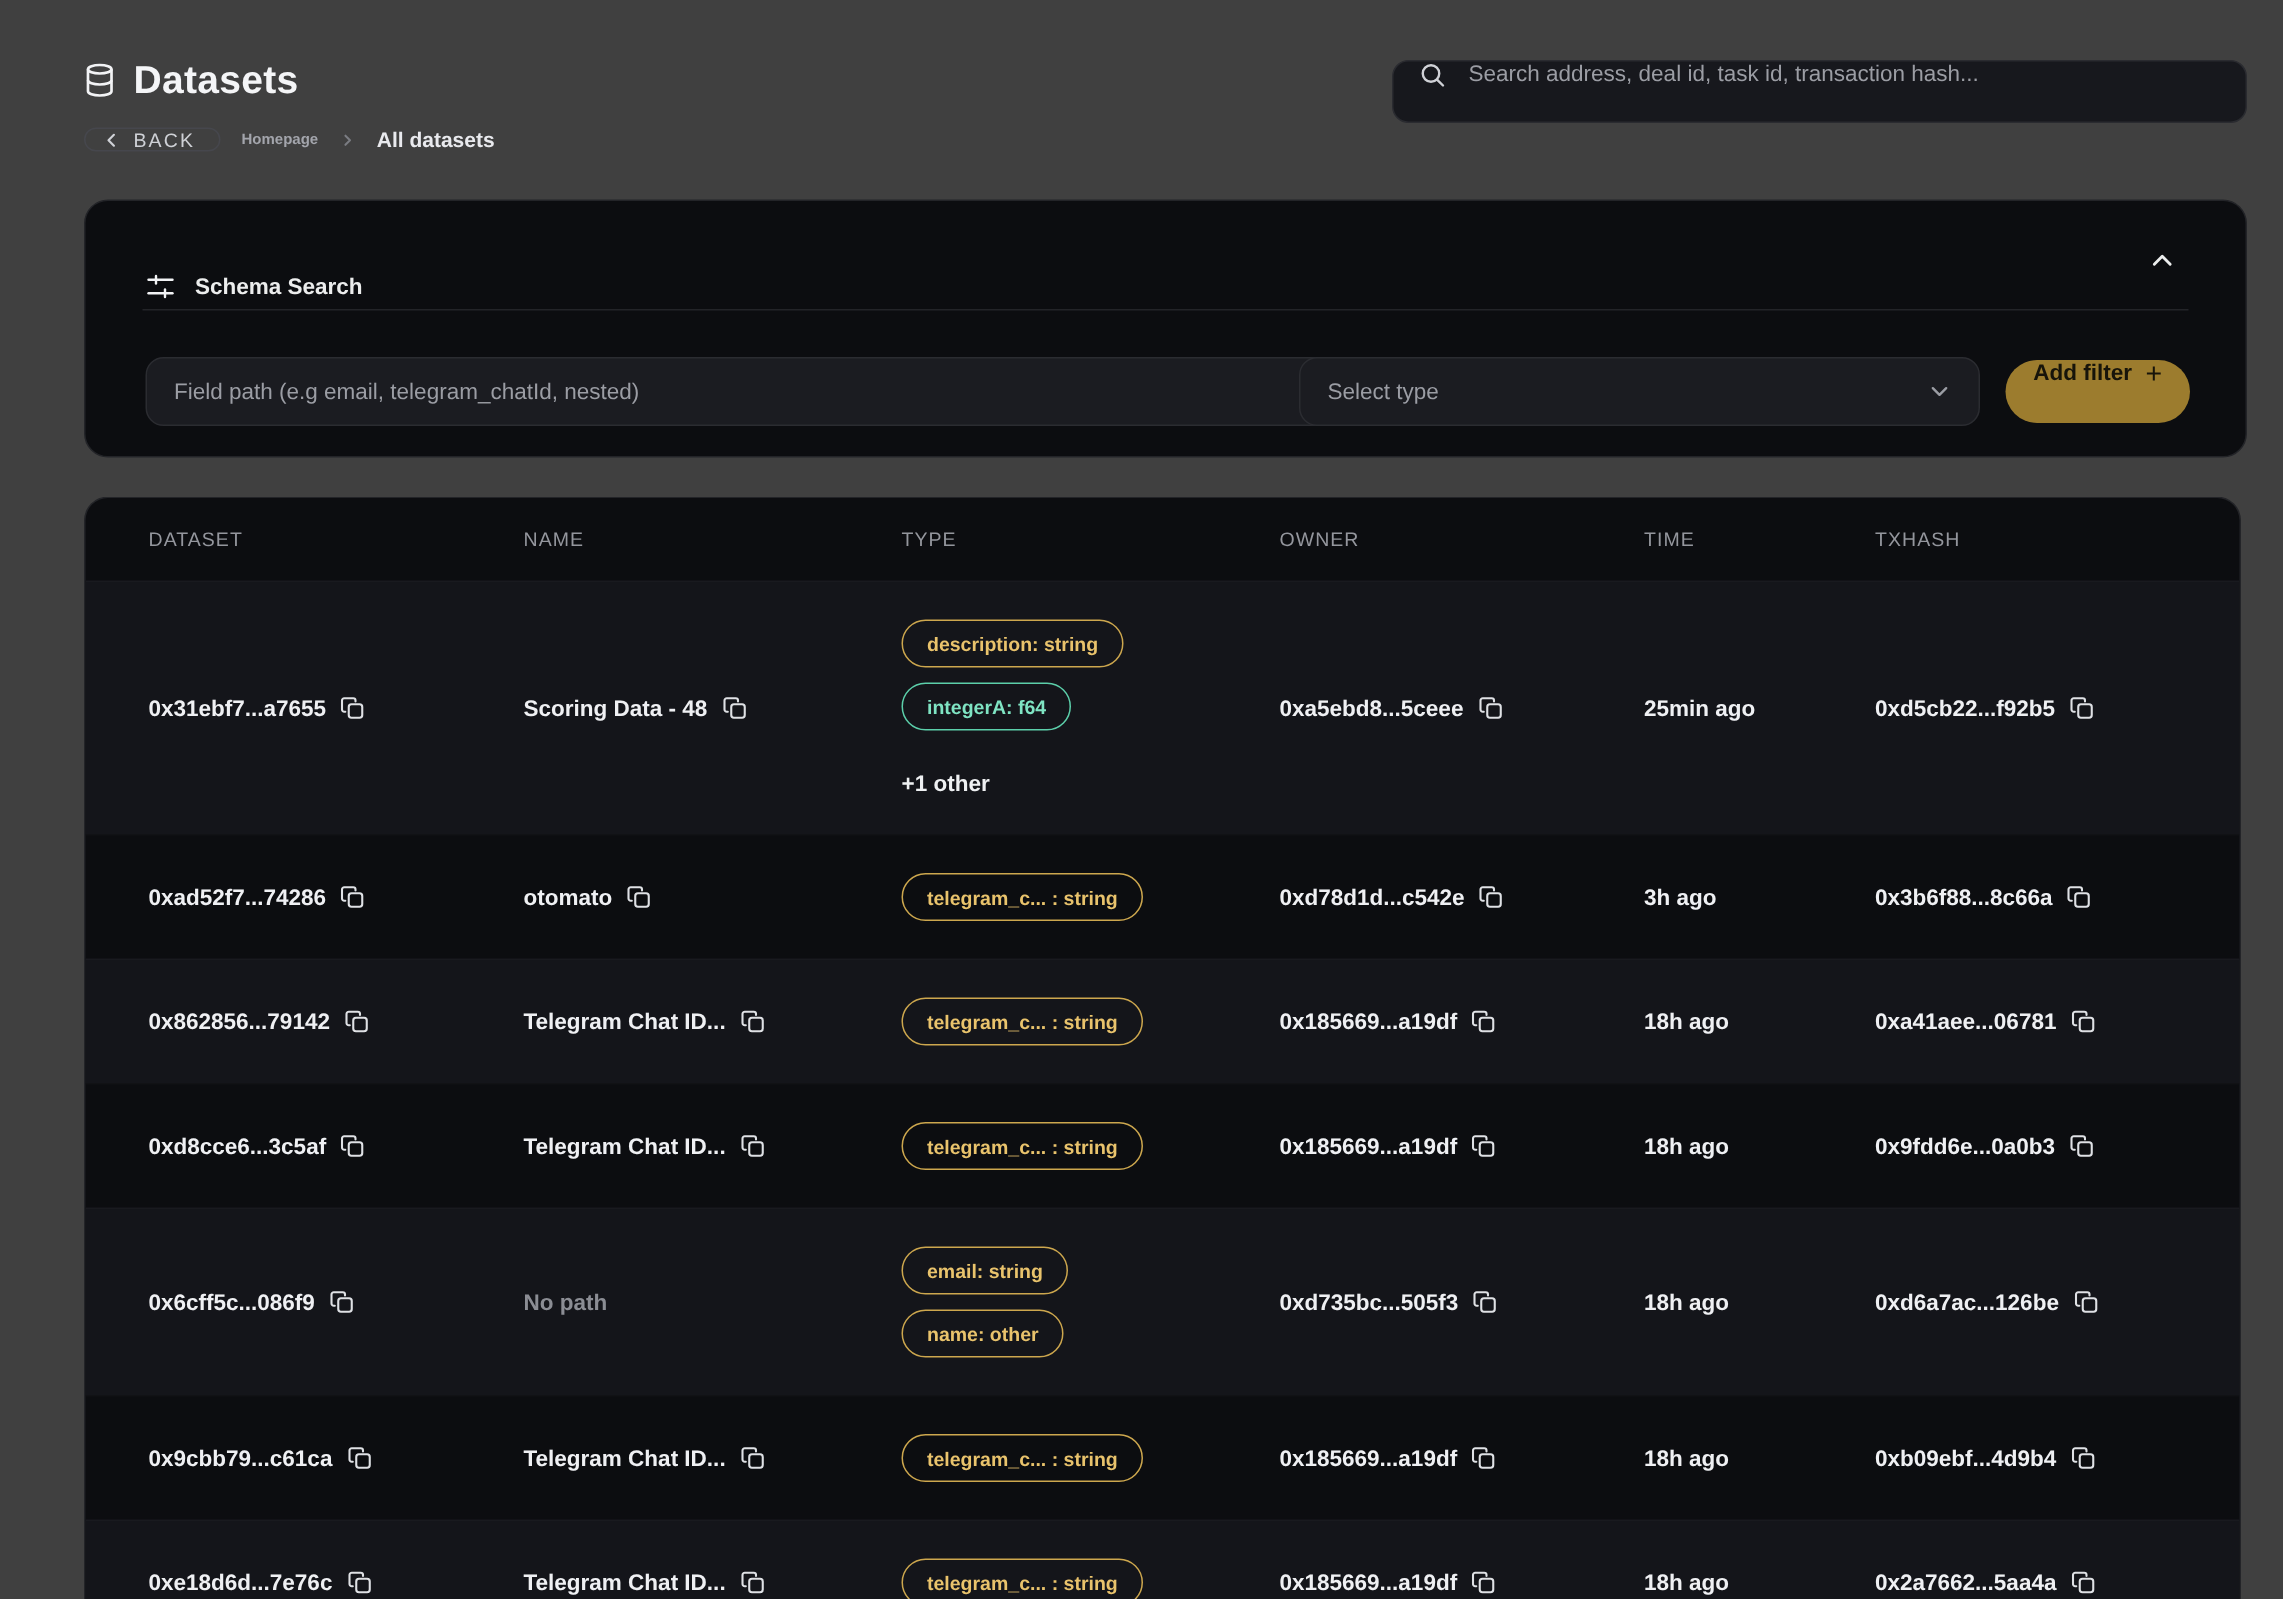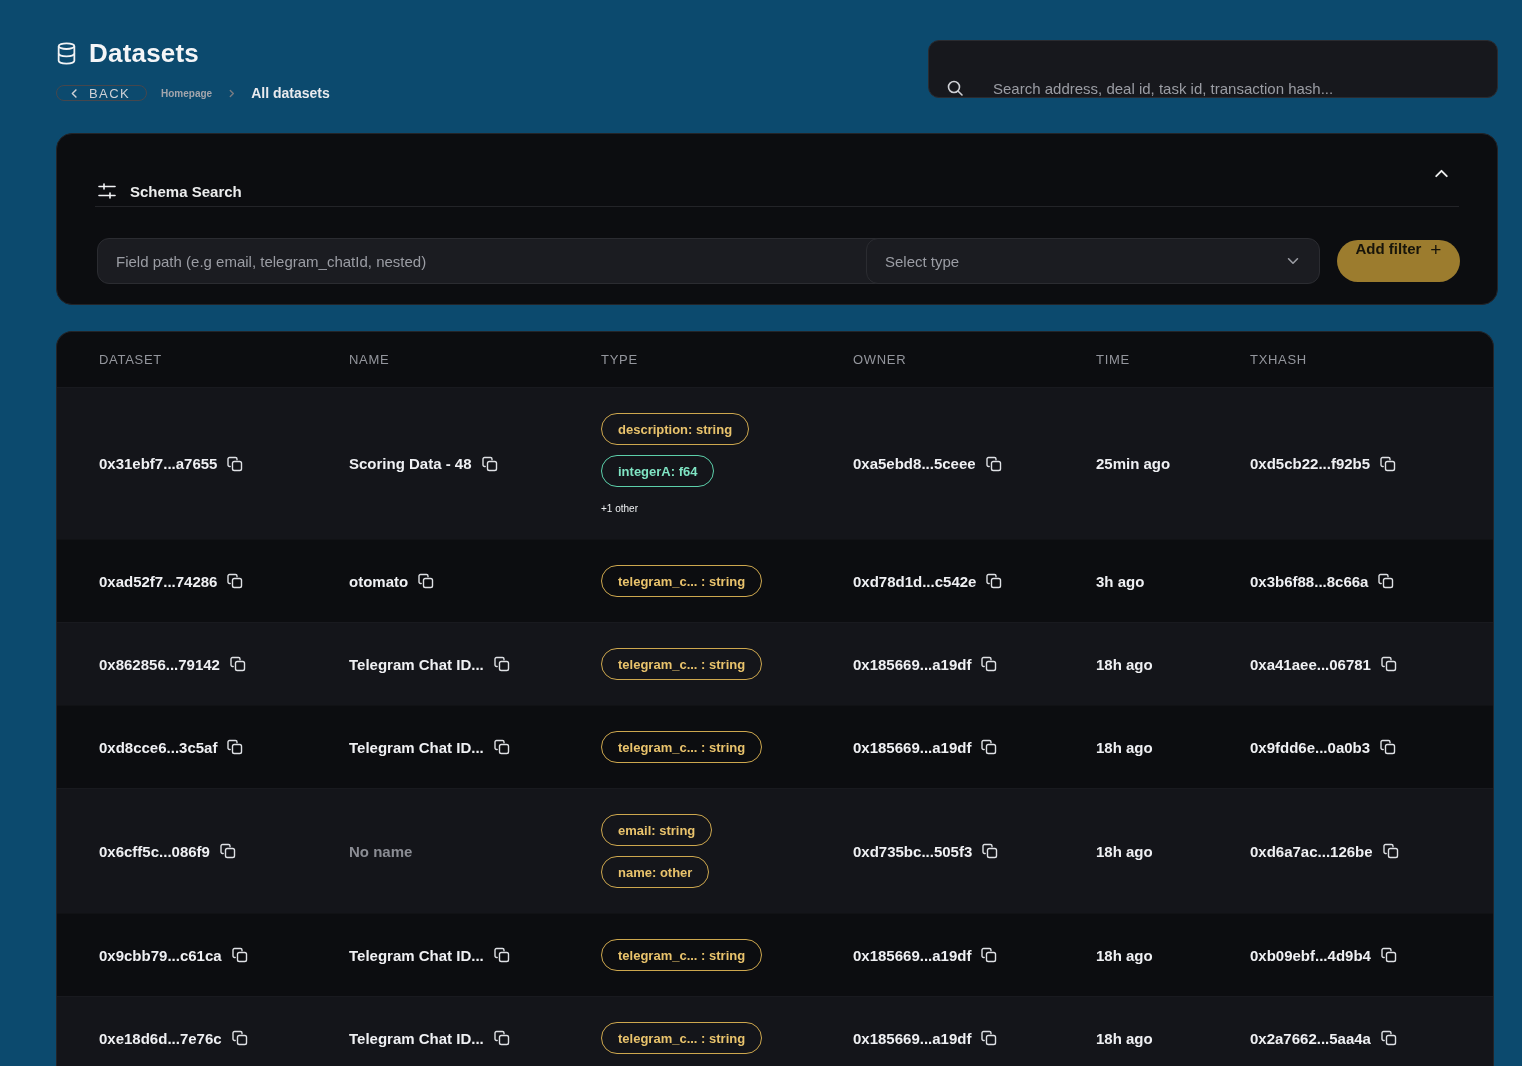--- a/index.html
+++ b/index.html
@@ -1,36 +1,36 @@
 <!DOCTYPE html>
 <html><head>
 <meta charset="utf-8">
 <style>
   * { margin:0; padding:0; box-sizing:border-box; }
   html,body { background:#0b0c0e; }
   .page {
     position:relative; width:1522px; height:1066px; overflow:hidden;
-    background:#0c4a6e; font-family:"Liberation Sans", sans-serif; color:#eff0f3;
+    background:#404040; font-family:"Liberation Sans", sans-serif; color:#eff0f3;
   }
   
   .title-row { position:absolute; left:56px; top:38px; display:flex; align-items:center; gap:12px; }
   .page-title { font-size:26px; font-weight:800; color:#f4f5f7; letter-spacing:.2px; }
   .nav-row { position:absolute; left:56px; top:78px; display:flex; align-items:center; gap:14px; height:30px; }
   .back-btn {
     height:16px; padding:0 16px 0 11px; border-radius:999px; border:1px solid #46474d;
     background:transparent; color:#cfd1d6; font-size:13px; letter-spacing:1.4px;
     display:flex; align-items:center; gap:8px; cursor:pointer; font-family:inherit;
   }
   .crumb { font-size:10px; font-weight:700; color:#a3a5ac; }
   .crumb-current { font-size:14px; font-weight:700; color:#e9eaee; }
   .crumb-sep { display:flex; align-items:center; }
   .search-bar {
-    position:absolute; left:928px; top:40px; width:570px; height:58px;
+    position:absolute; left:928px; top:40px; width:570px; height:42px;
     background:#17181d; border:1px solid #2a2b30; border-radius:11px;
-    display:flex; align-items:flex-end; gap:29px; padding:0 17px;
+    display:flex; align-items:flex-start; gap:15px; padding:0 17px;
   }
   .search-bar input {
     flex:1; background:transparent; border:none; outline:none;
     color:#e8e9ec; font-size:15px; font-family:inherit;
   }
   .search-bar input::placeholder { color:#9b9da4; }
   
   .schema-panel {
     position:absolute; left:56px; top:133px; width:1442px; height:172px;
     border:1px solid #232428; border-radius:16px; background:#0c0d10;
@@ -76,21 +76,21 @@
   .row-dark  { background:#0c0d10; }
   .cell { display:flex; align-items:center; gap:10px; font-size:15px; font-weight:600; color:#eff0f3; padding-right:14px; }
   .cell-type { flex-direction:column; align-items:flex-start; gap:10px; }
   .muted { color:#8b8d94; font-weight:600; }
   .badge {
     height:32px; padding:0 16px; display:inline-flex; align-items:center;
     border-radius:17px; font-size:13px; font-weight:700; white-space:nowrap;
   }
   .badge-gold { color:#e9c36c; border:1px solid #cda74e; }
   .badge-teal { color:#7fe4c3; border:1px solid #5ccfaa; }
-  .more-label { font-size:10px; font-weight:400; color:#eef0f2; margin-top:6px; }
+  .more-label { font-size:15px; font-weight:700; color:#eef0f2; margin-top:17px; }
   .copy-btn { background:none; border:none; padding:0; cursor:pointer; color:#dfe1e5; display:flex; align-items:center; }
   svg { display:block; }
 </style>
 </head>
 <body>
 
 <div class="page">
 
   <div class="title-row">
     <span>
@@ -353,21 +353,21 @@
     <div class="cell">
       <span>0x6cff5c...086f9</span>
       <button class="copy-btn">
         <svg width="16" height="16" viewBox="0 0 16 16" fill="none" stroke="currentColor" stroke-width="1.4" stroke-linecap="round" stroke-linejoin="round">
                 <rect x="5.5" y="5.5" width="9" height="9" rx="1.8"></rect>
                 <path d="M3.2 10.5 h-0.7 a1.5 1.5 0 0 1 -1.5 -1.5 v-6 a1.5 1.5 0 0 1 1.5 -1.5 h6 a1.5 1.5 0 0 1 1.5 1.5 v0.7"></path>
               </svg>
       </button>
     </div>
     <div class="cell">
-      <span class="muted">No name</span>
+      <span class="muted">No path</span>
 
     </div>
     <div class="cell cell-type">
             <span class="badge badge-gold">email: string</span>
             <span class="badge badge-gold">name: other</span>
           </div>
     <div class="cell">
       <span>0xd735bc...505f3</span>
       <button class="copy-btn">
         <svg width="16" height="16" viewBox="0 0 16 16" fill="none" stroke="currentColor" stroke-width="1.4" stroke-linecap="round" stroke-linejoin="round">

